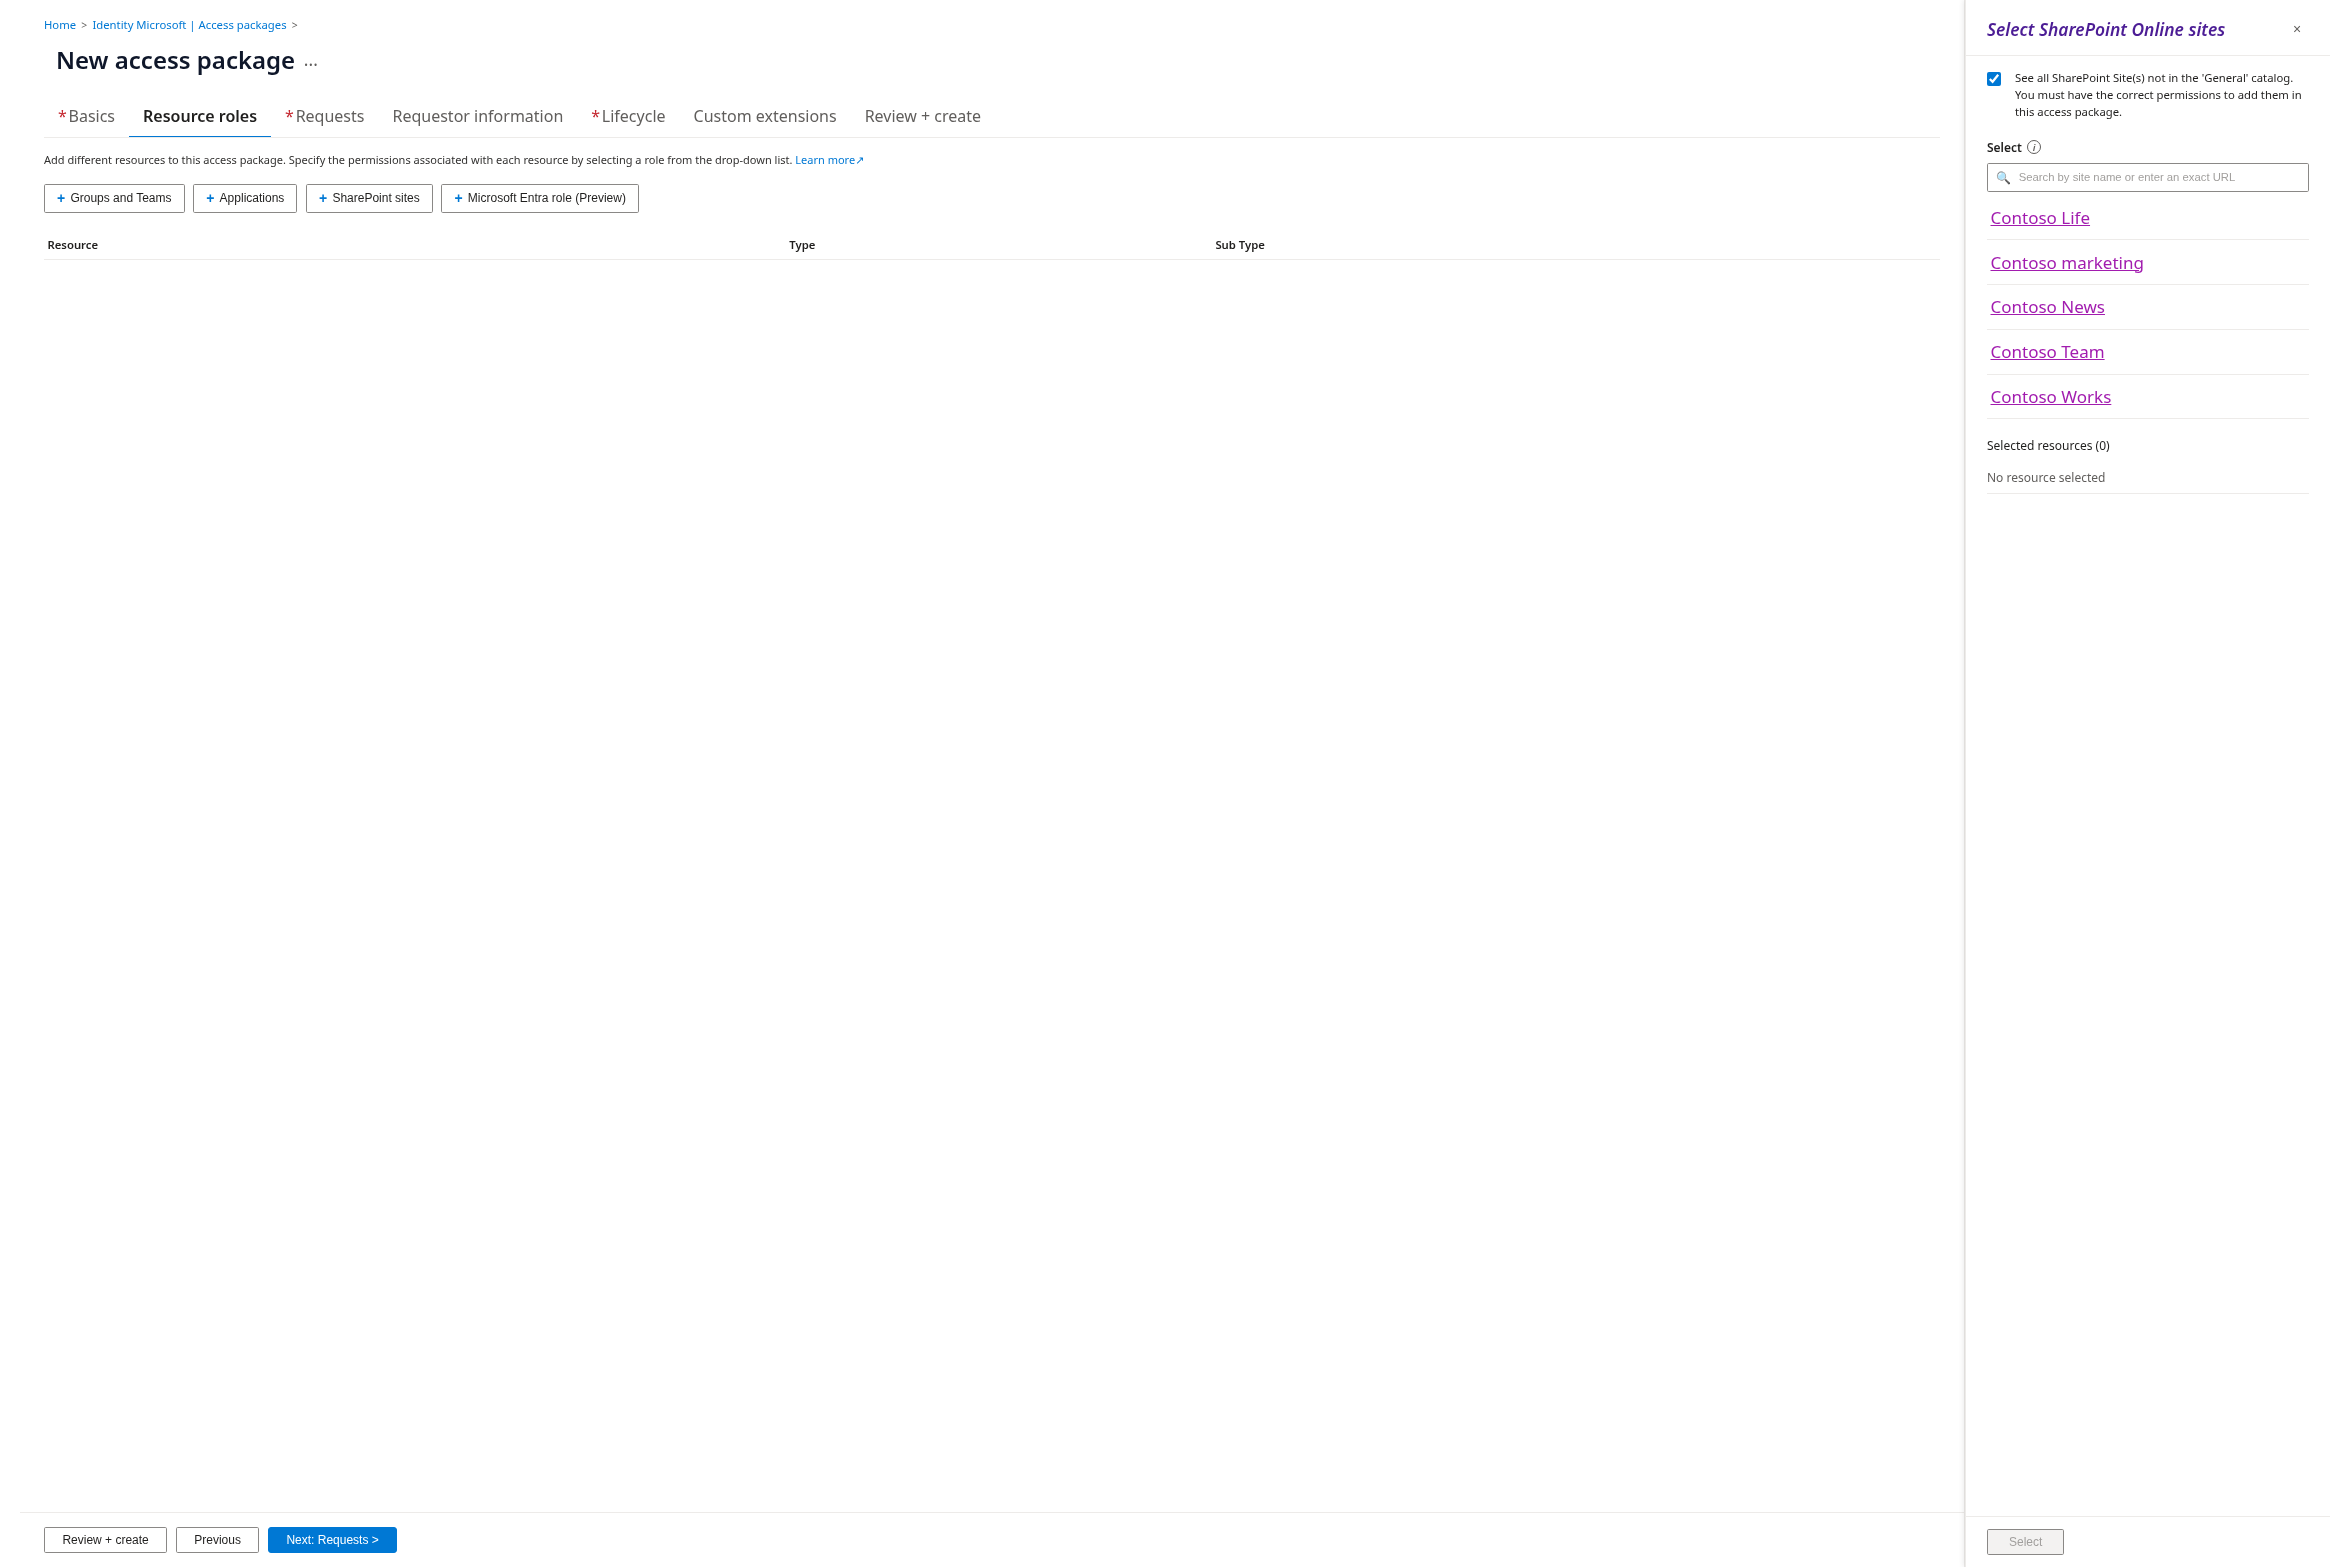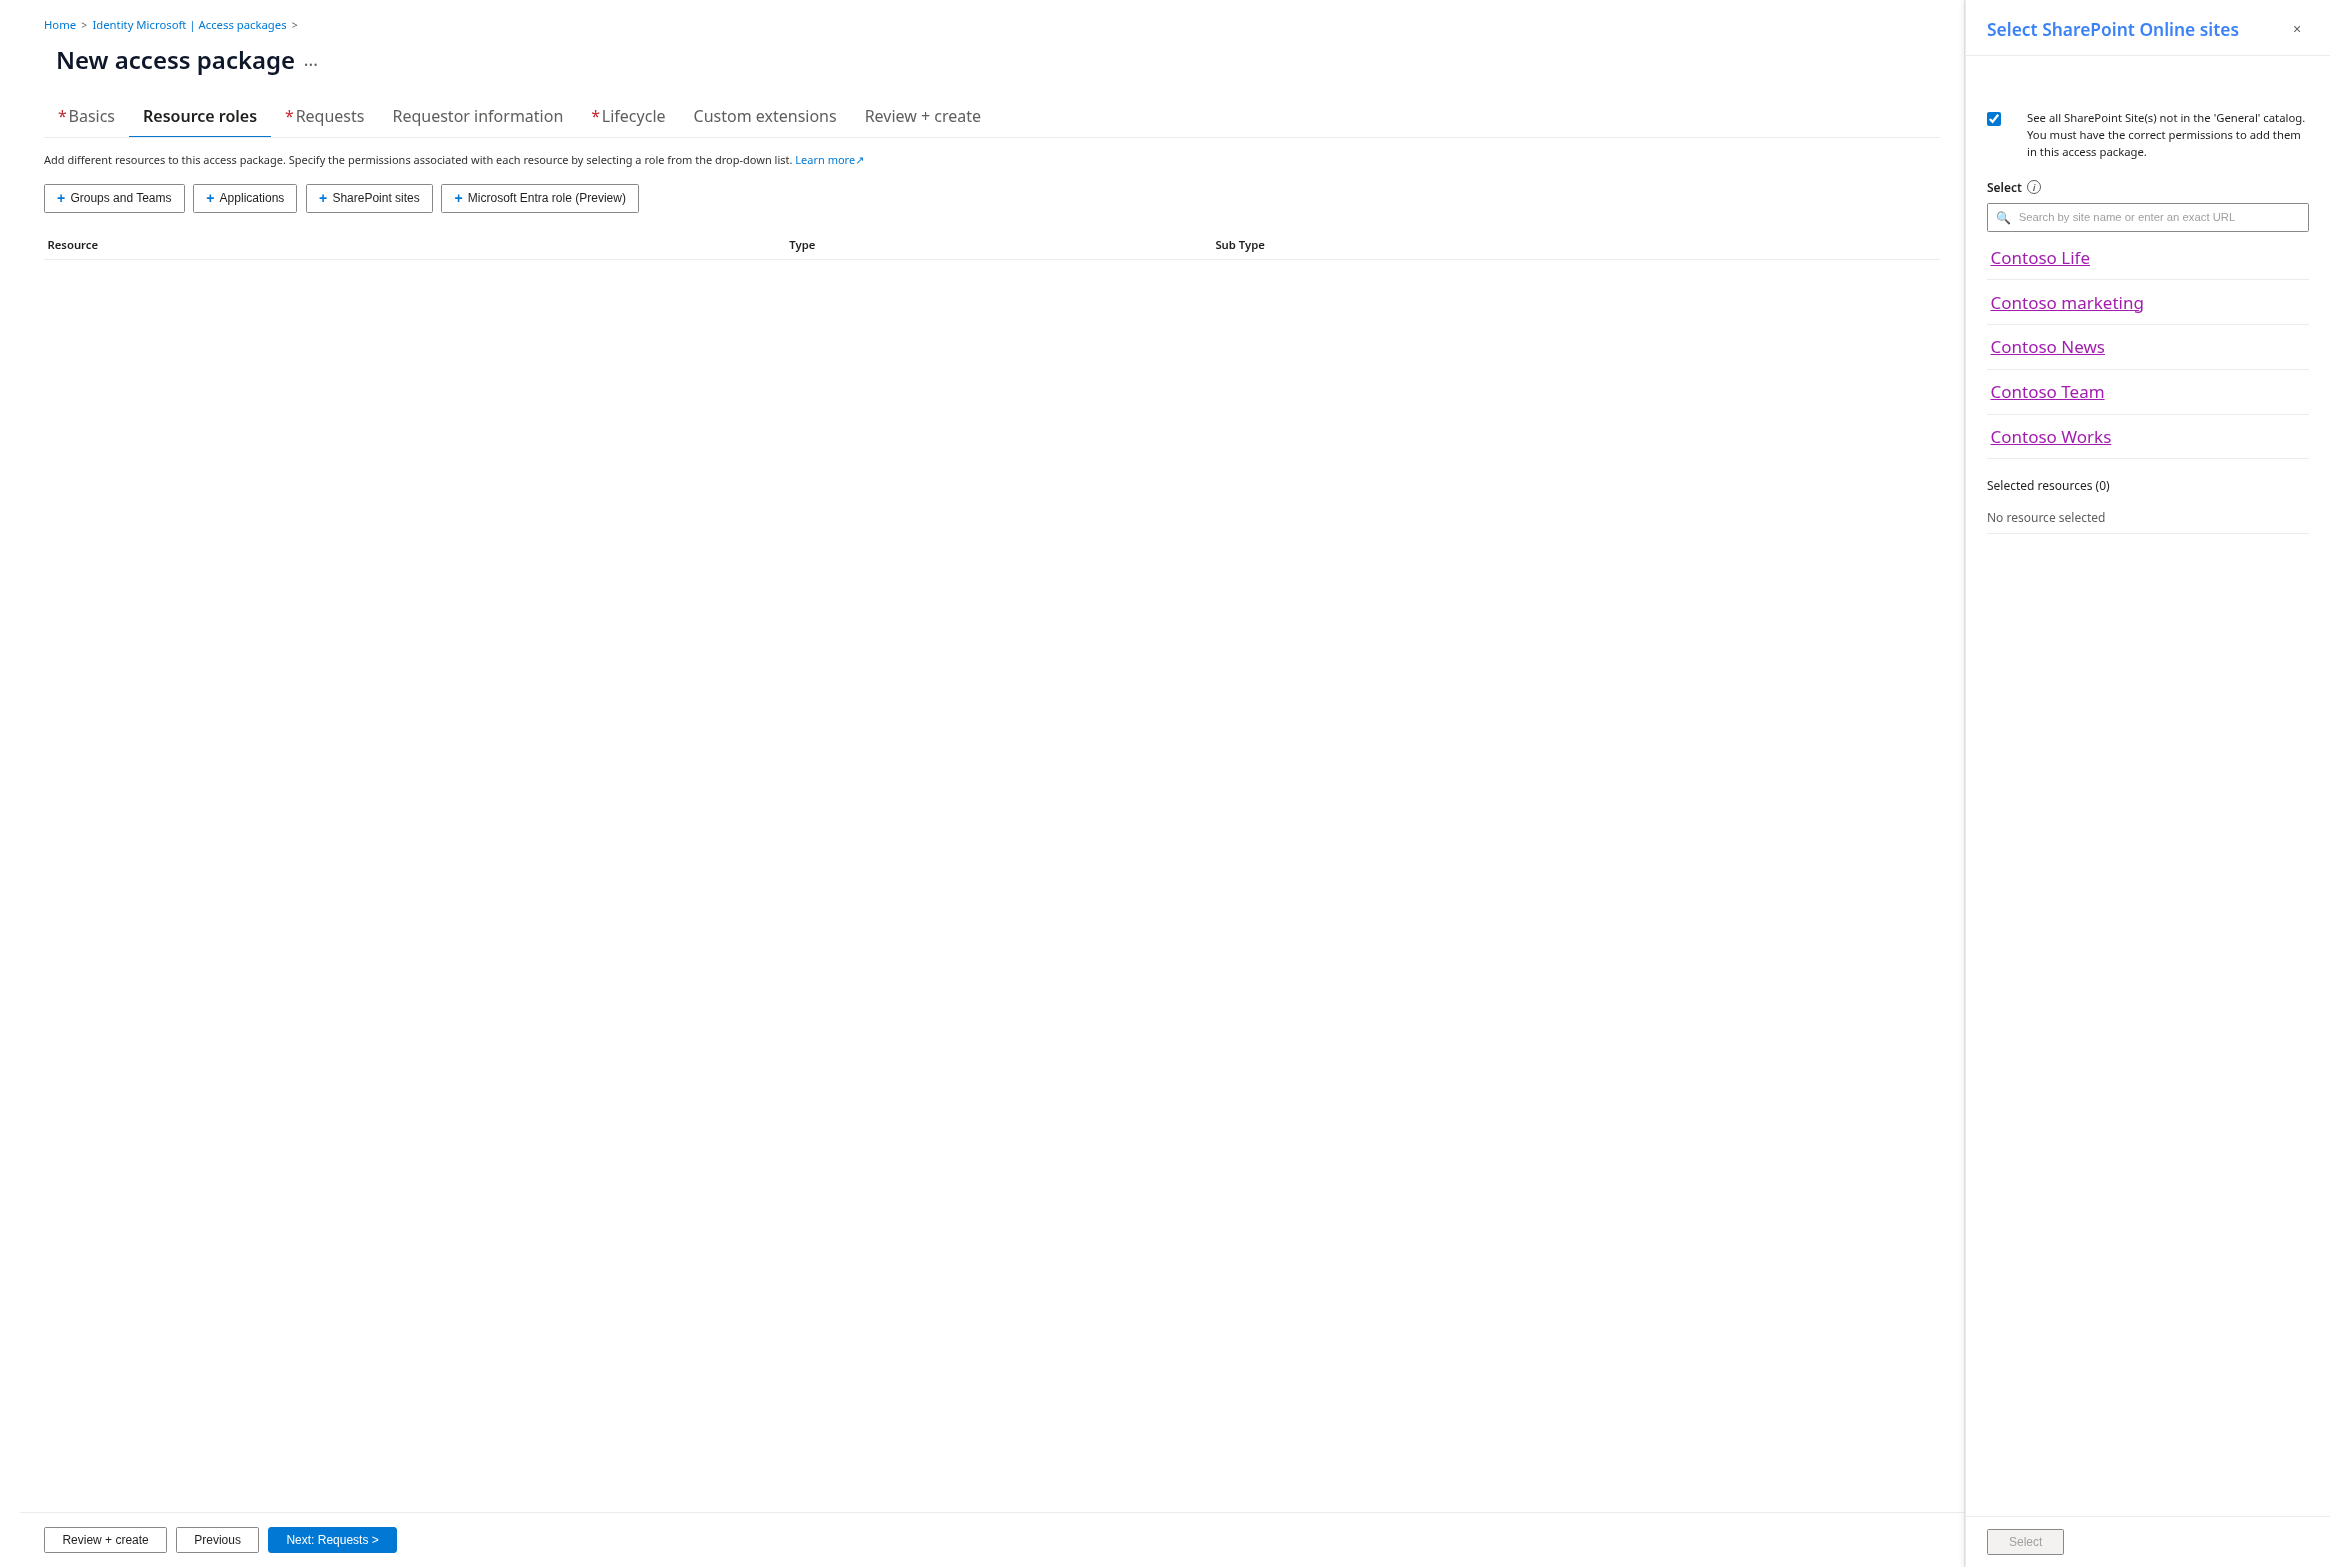--- a/index.html
+++ b/index.html
@@ -183,21 +183,22 @@
     .panel-header {
       display: flex;
       align-items: center;
       justify-content: space-between;
       padding: 17.4px 21px 14px;
       border-bottom: 0.9px solid #edebe9;
     }
     .panel-title {
       font-size: 17.4px;
       font-weight: 600;
-      color: #3b82f6;
+      color: #4c1d95;
+      font-style: italic;
     }
     .panel-close {
       width: 24px;
       height: 24px;
       display: flex;
       align-items: center;
       justify-content: center;
       cursor: pointer;
       font-size: 14px;
       color: #605e5c;
@@ -209,26 +210,25 @@
     .panel-body {
       flex: 1;
       overflow-y: auto;
       padding: 14px 21px;
     }
 
     
     .checkbox-row {
       display: flex;
       align-items: flex-start;
-      gap: 26px;
+      gap: 14px;
       margin-bottom: 17.4px;
       font-size: 11.3px;
       color: #201f1e;
       line-height: 1.5;
-      margin-top: 40px;
     }
     .checkbox-input {
       width: 14px;
       height: 14px;
       margin-top: 1.7px;
       accent-color: #0078d4;
       flex-shrink: 0;
     }
 
     

